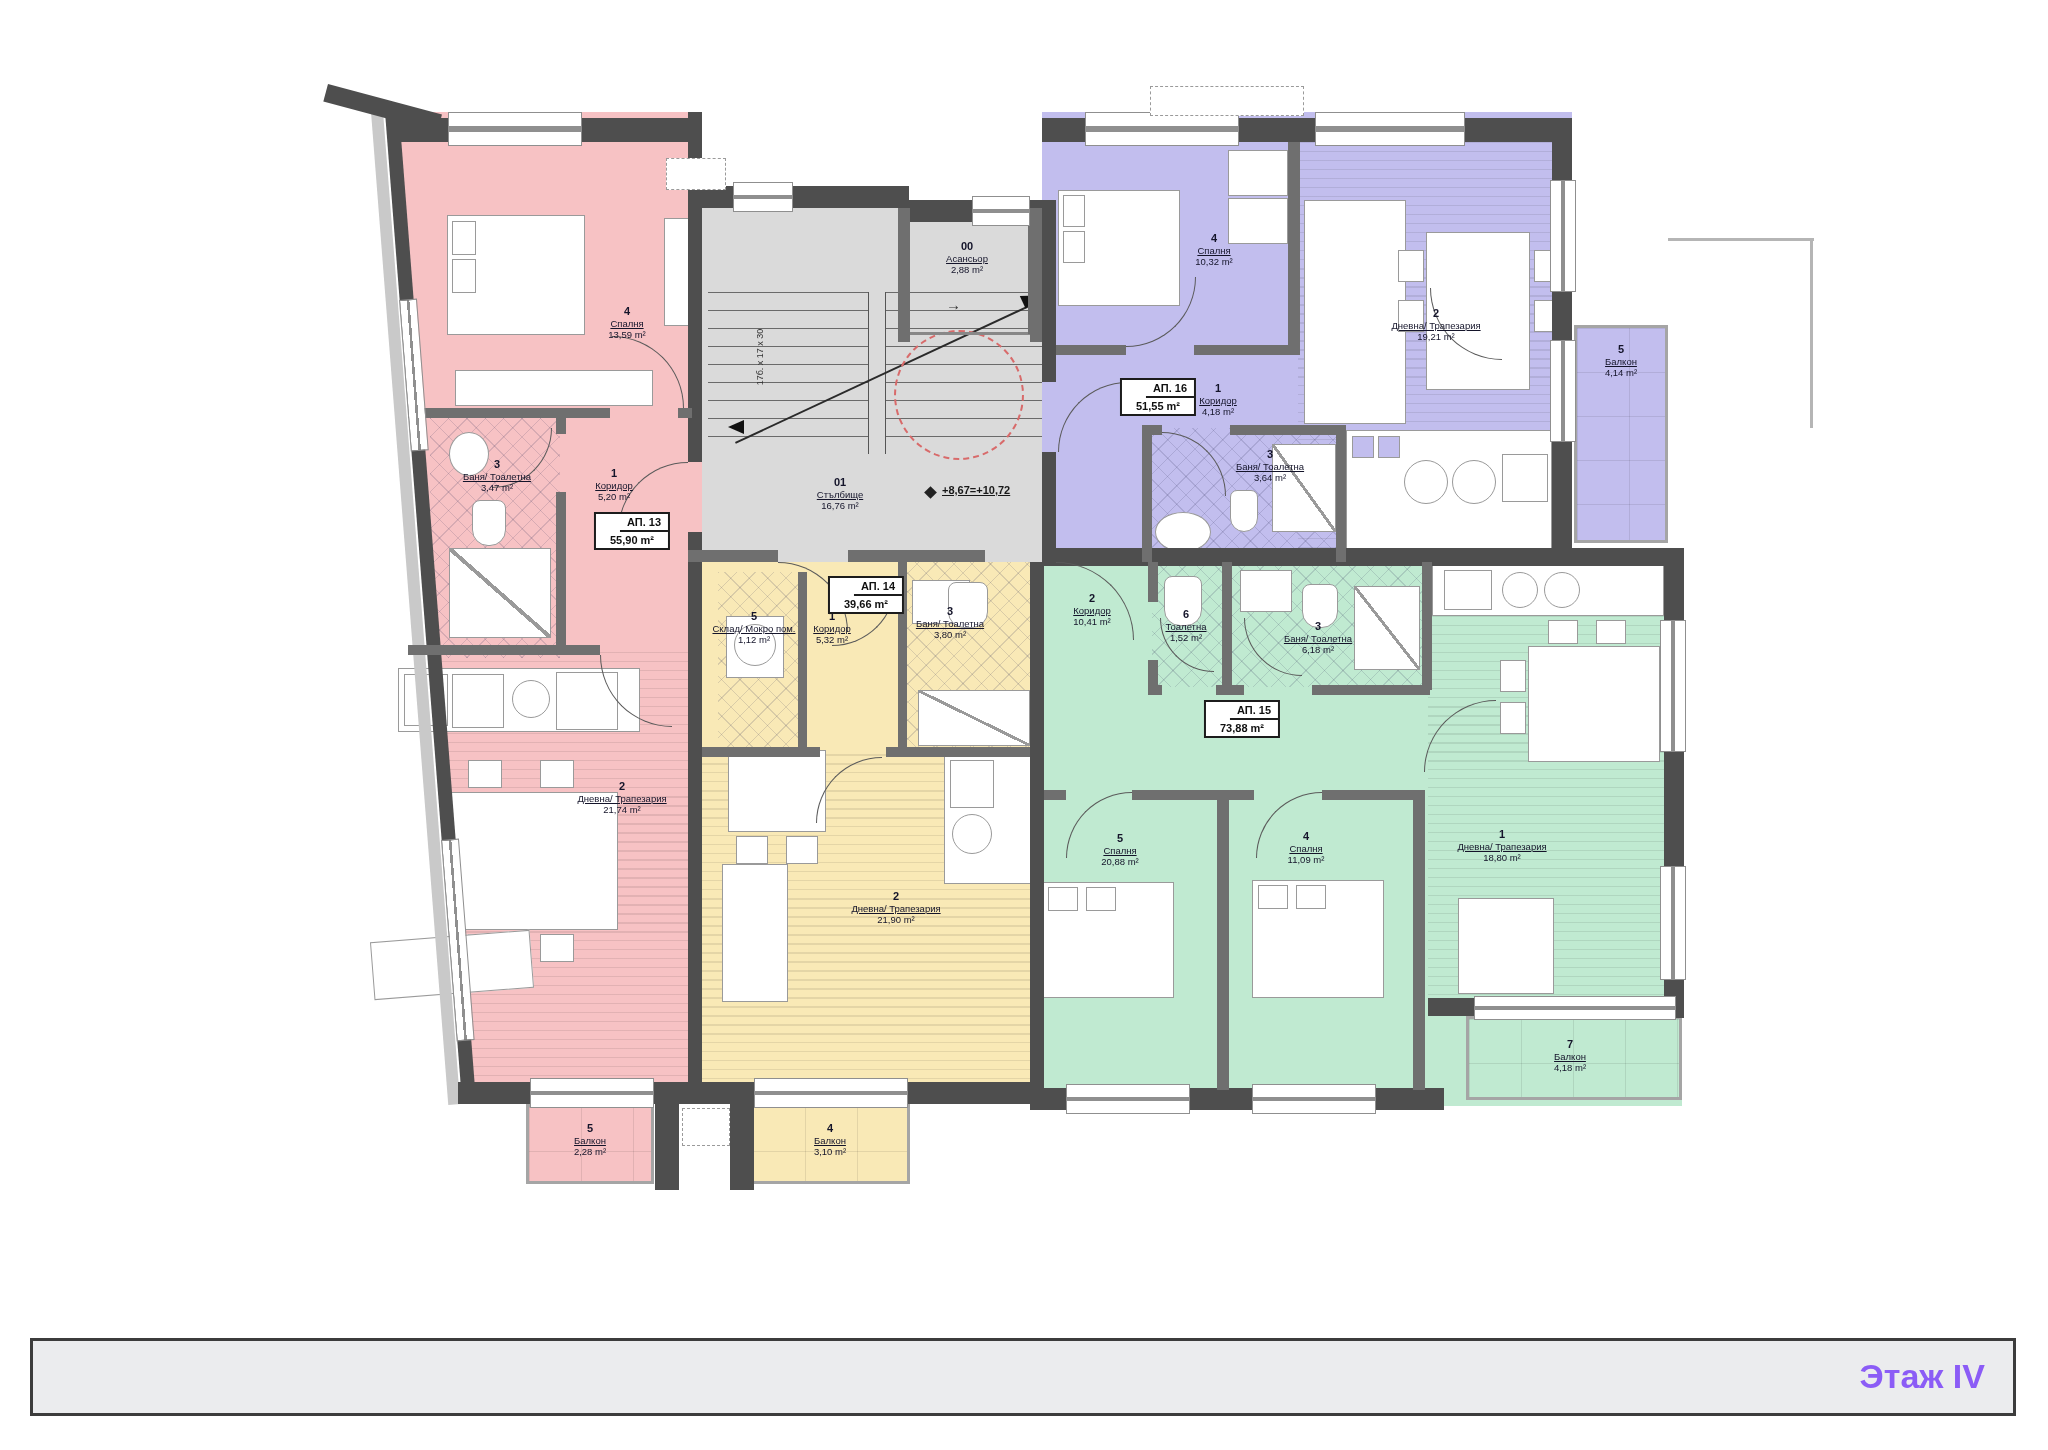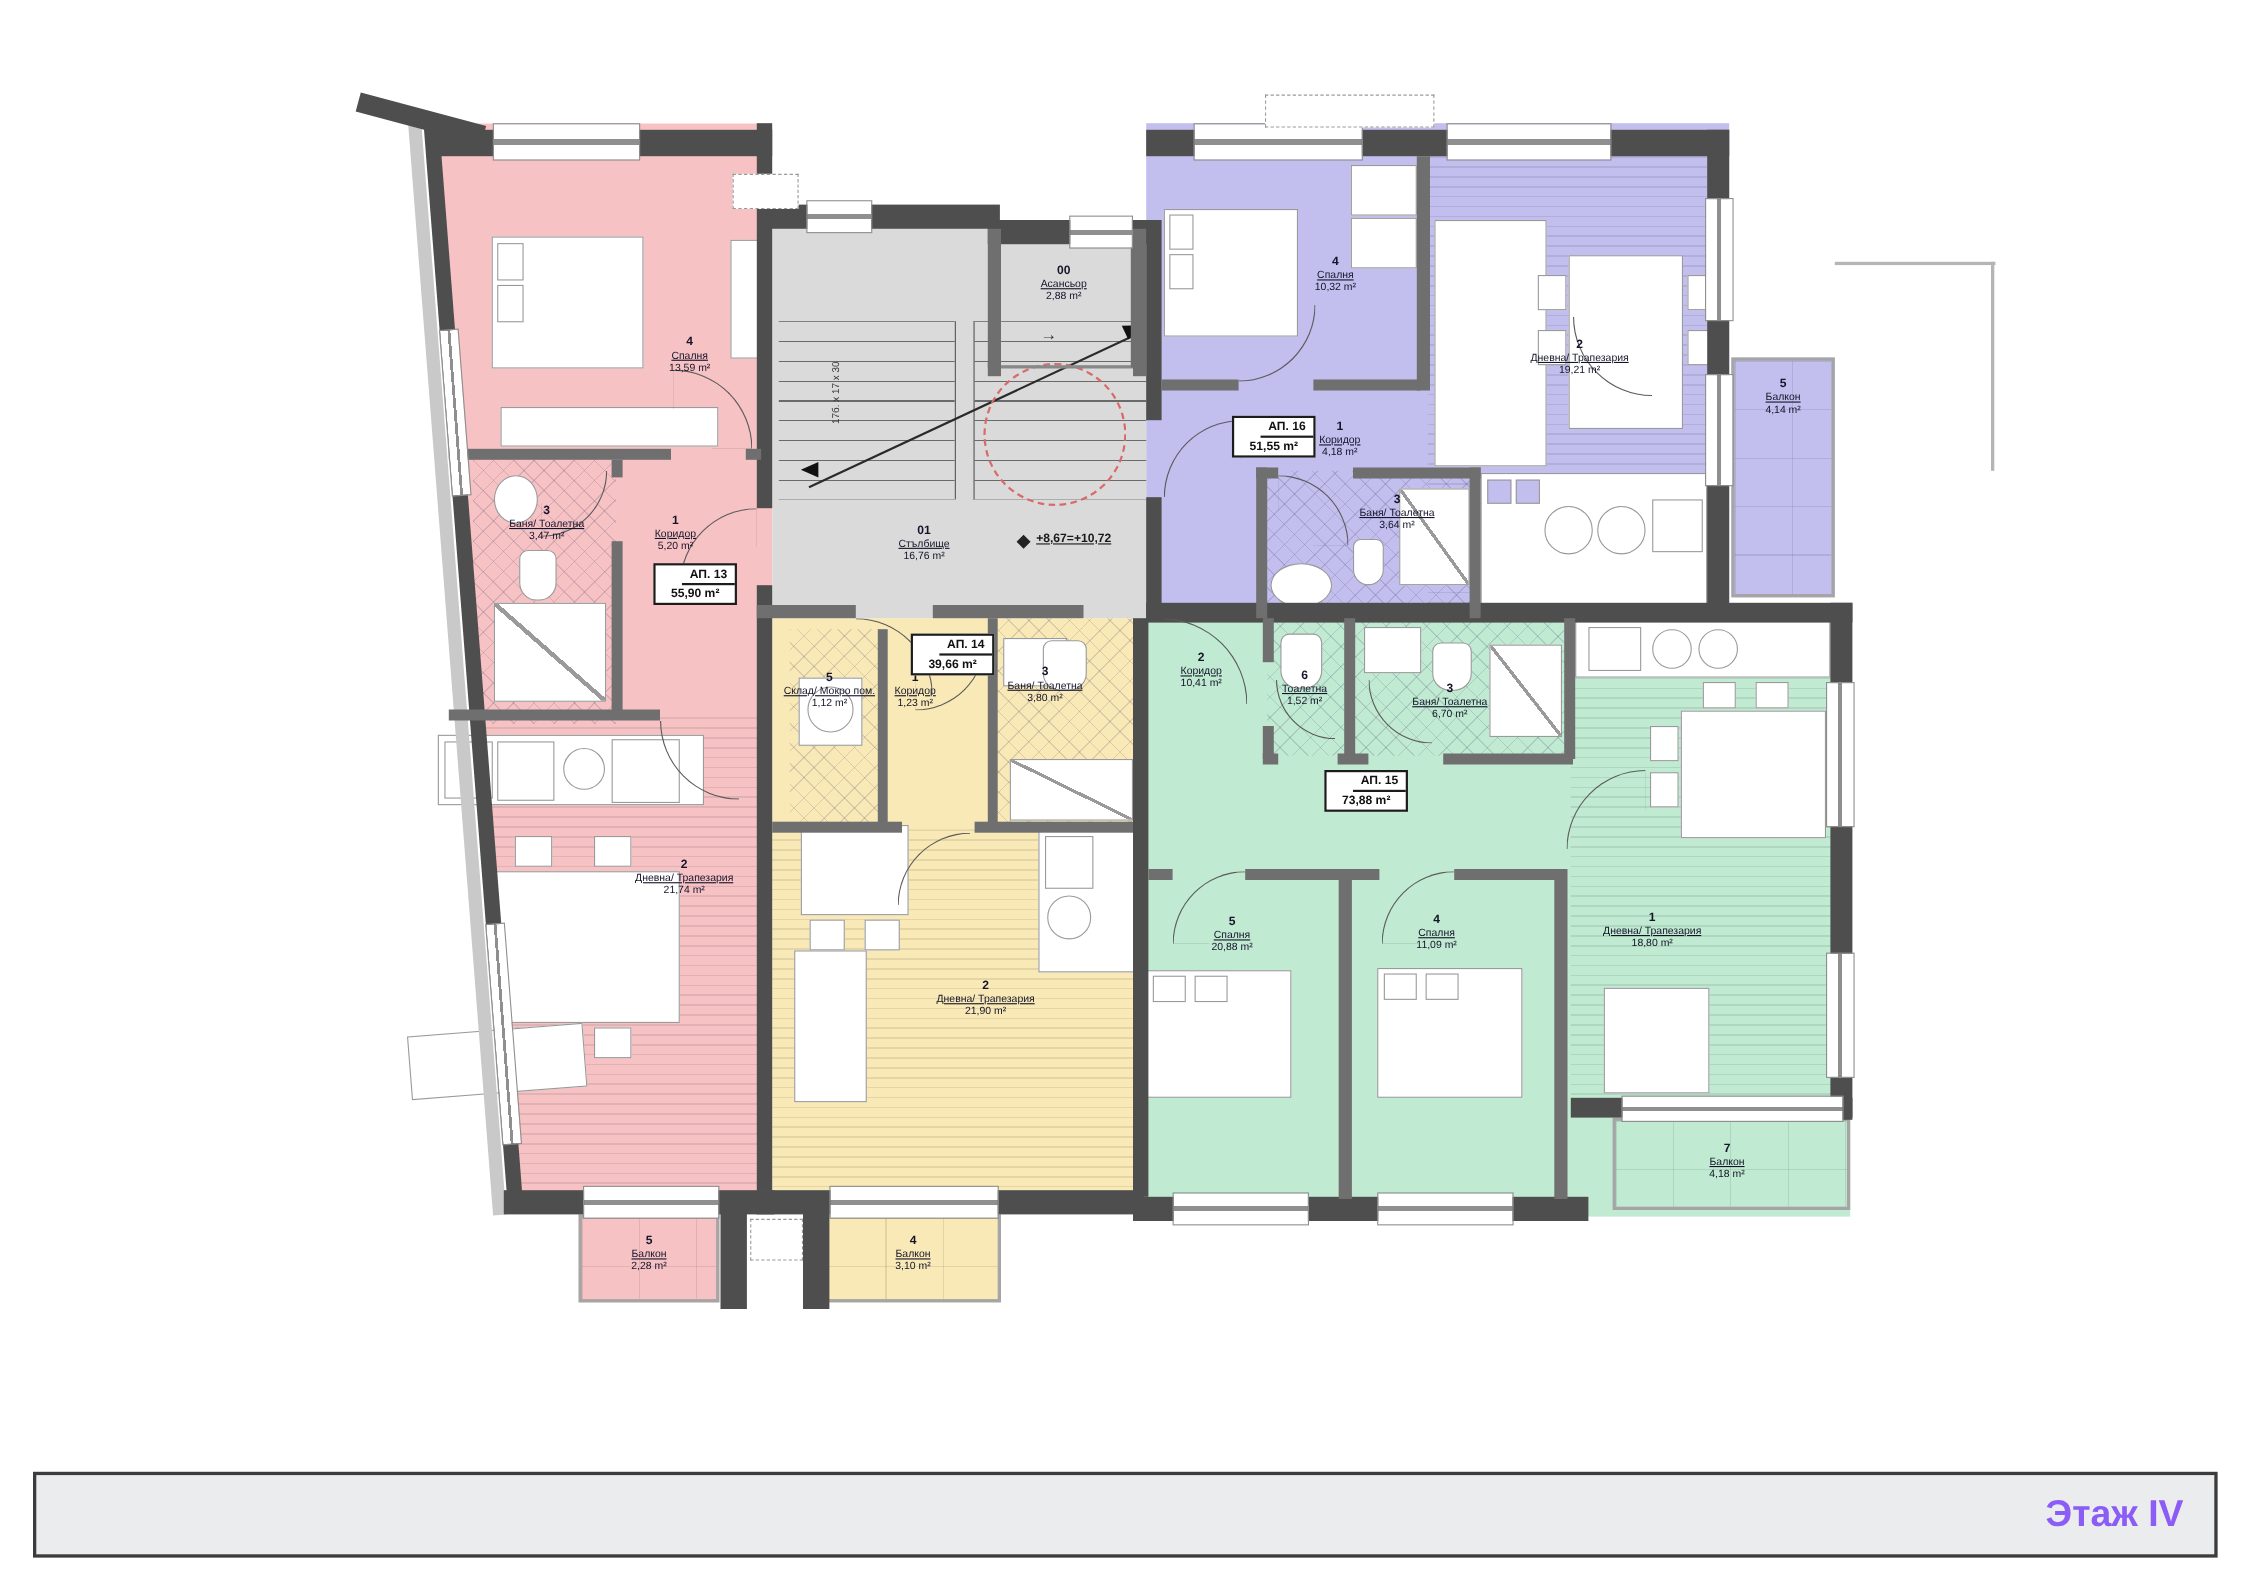--- a/index.html
+++ b/index.html
@@ -294,21 +294,21 @@
     </div>
 
   <div class="rlabel" style="left:754px;top:610px;">
       <span class="rn">5</span>
       <span class="rm">Склад/ Мокро пом.</span>
       <span class="ra">1,12 m²</span>
     </div>
   <div class="rlabel" style="left:832px;top:610px;">
       <span class="rn">1</span>
       <span class="rm">Коридор</span>
-      <span class="ra">1,23 m²</span>
+      <span class="ra">5,32 m²</span>
     </div>
   <div class="rlabel" style="left:950px;top:605px;">
       <span class="rn">3</span>
       <span class="rm">Баня/ Тоалетна</span>
       <span class="ra">3,80 m²</span>
     </div>
   <div class="rlabel" style="left:896px;top:890px;">
       <span class="rn">2</span>
       <span class="rm">Дневна/ Трапезария</span>
       <span class="ra">21,90 m²</span>
@@ -325,21 +325,21 @@
       <span class="ra">10,41 m²</span>
     </div>
   <div class="rlabel" style="left:1186px;top:608px;">
       <span class="rn">6</span>
       <span class="rm">Тоалетна</span>
       <span class="ra">1,52 m²</span>
     </div>
   <div class="rlabel" style="left:1318px;top:620px;">
       <span class="rn">3</span>
       <span class="rm">Баня/ Тоалетна</span>
-      <span class="ra">6,70 m²</span>
+      <span class="ra">6,18 m²</span>
     </div>
   <div class="rlabel" style="left:1120px;top:832px;">
       <span class="rn">5</span>
       <span class="rm">Спалня</span>
       <span class="ra">20,88 m²</span>
     </div>
   <div class="rlabel" style="left:1306px;top:830px;">
       <span class="rn">4</span>
       <span class="rm">Спалня</span>
       <span class="ra">11,09 m²</span>

